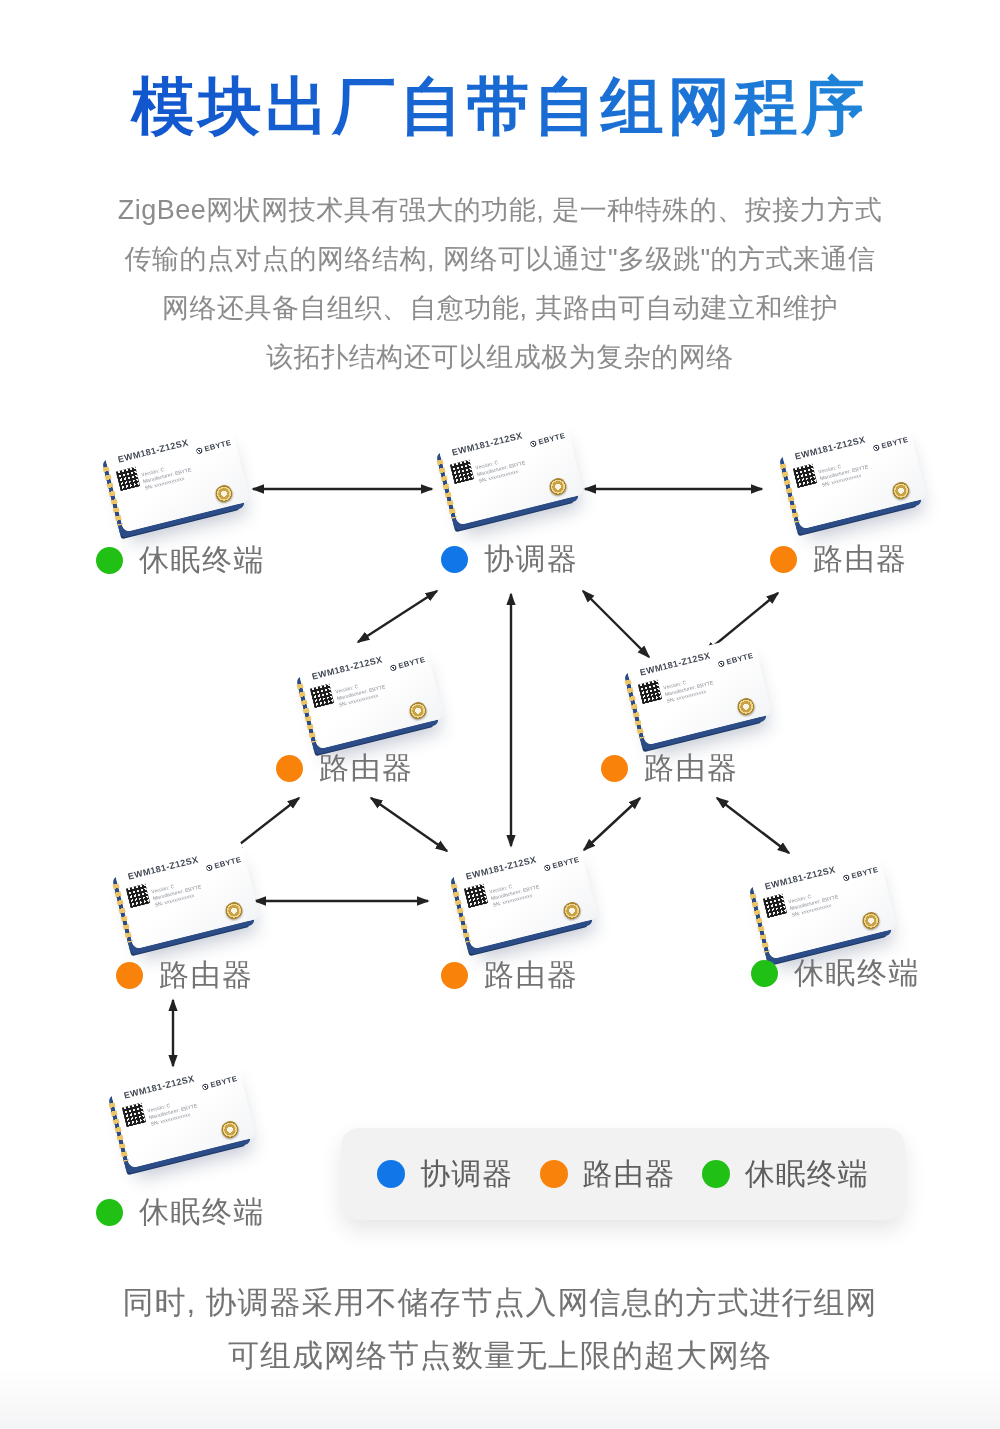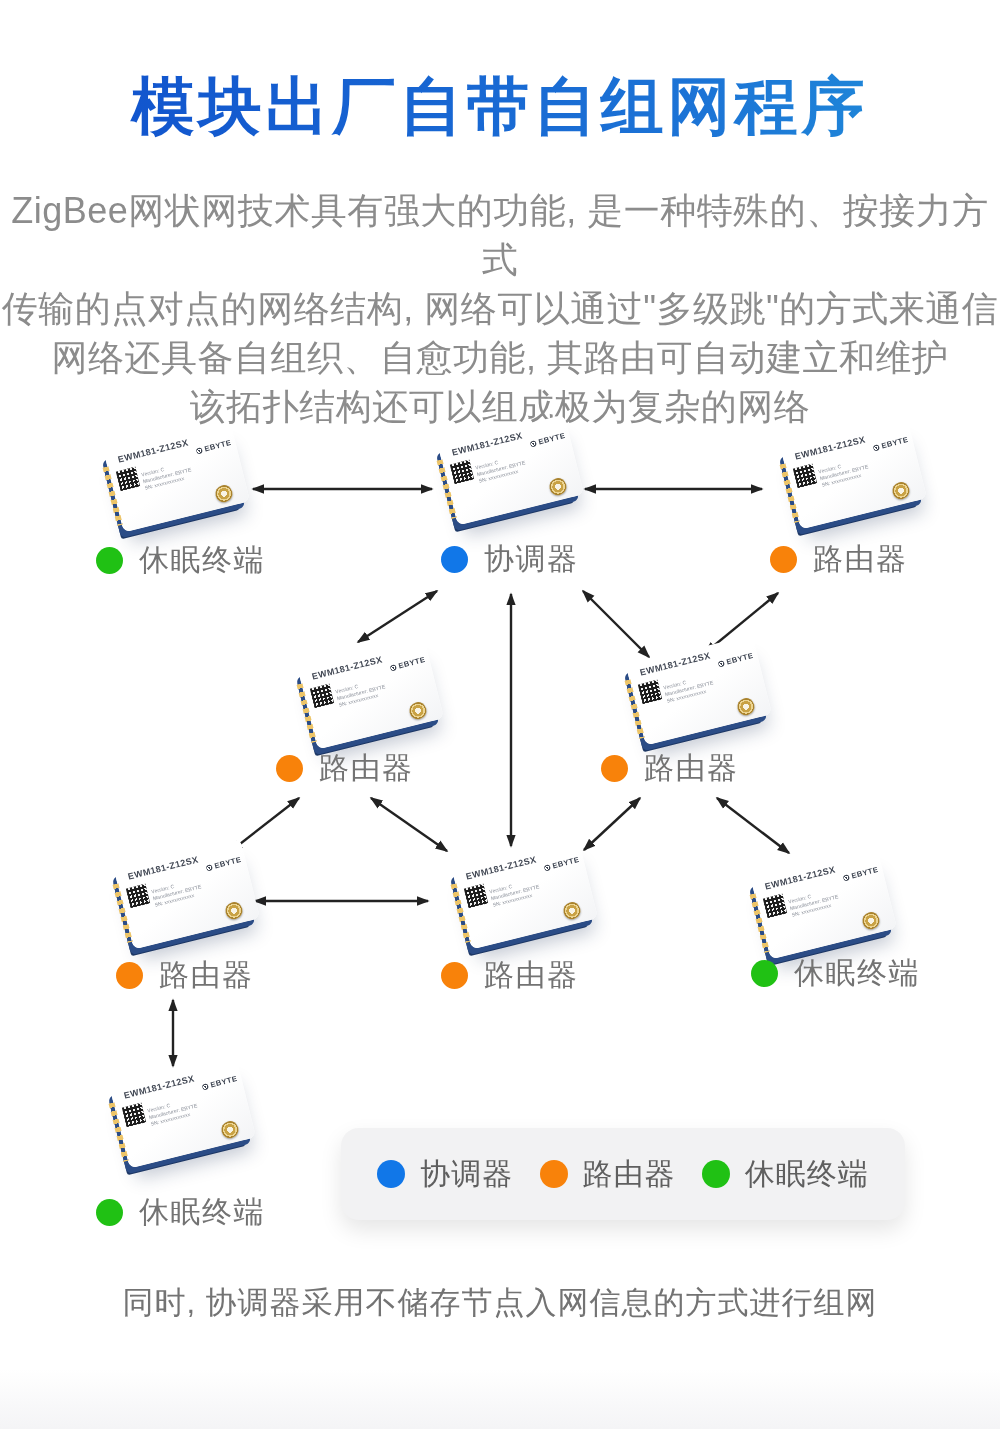--- a/index.html
+++ b/index.html
@@ -14,21 +14,21 @@
   }
   @supports ((-webkit-background-clip:text) or (background-clip:text)){
     .title{
       background:linear-gradient(92deg,#1153cd 8%,#1c74d6 70%,#2090da 98%);
       -webkit-background-clip:text;background-clip:text;color:transparent;
     }
   }
   
   .intro{
     position:absolute;top:186px;left:0;width:1000px;text-align:center;
-    font-size:36px;line-height:49px;color:#8c8c8c;letter-spacing:.5px;
+    font-size:27px;line-height:49px;color:#8c8c8c;letter-spacing:.5px;
   }
   .outro{
     position:absolute;top:1276px;left:0;width:1000px;text-align:center;
     font-size:31px;line-height:53px;color:#737373;letter-spacing:1px;
   }
   
   svg.net{position:absolute;left:0;top:420px;}
   svg.net line{stroke:#222;stroke-width:2.4;}
   
   .module-slot{position:absolute;width:160px;height:110px;}
@@ -368,16 +368,17 @@
       <span class="ltext">路由器</span>
       </div>
     <div class="legend-item">
       <span class="dot c-green"></span>
       <span class="ltext">休眠终端</span>
       </div>
   </div>
 
   <div class="outro">
     <div>同时, 协调器采用不储存节点入网信息的方式进行组网</div>
+    <div>可组成网络节点数量无上限的超大网络</div>
   </div>
 
   <div class="footer-fade"></div>
 </div>
 
 </body></html>

